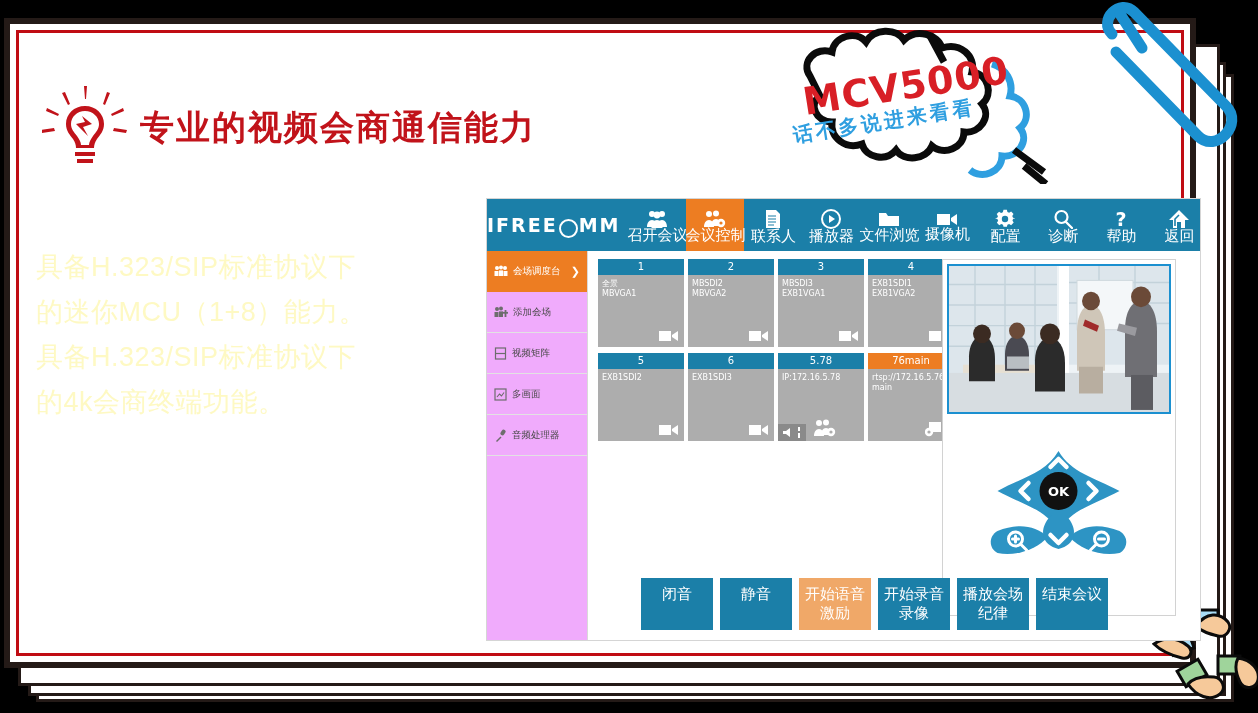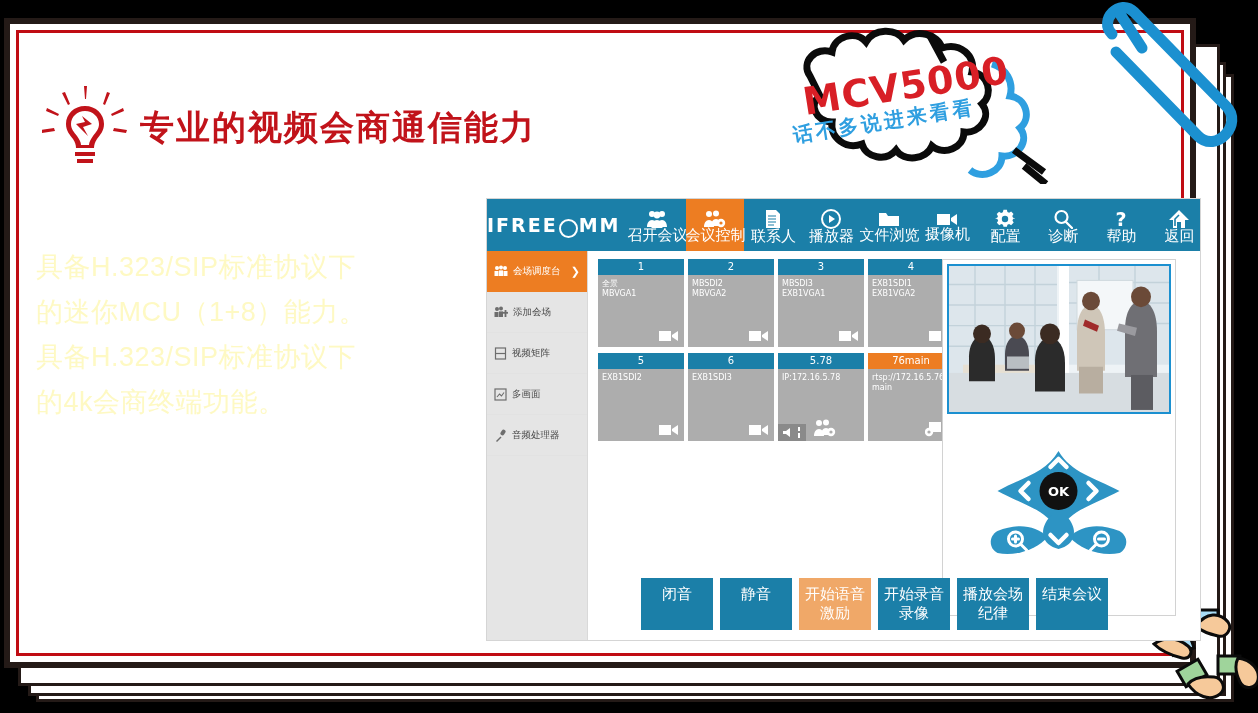--- a/index.html
+++ b/index.html
@@ -35,21 +35,21 @@
   .app-header{height:52px;background:#1b7fa8;display:flex;align-items:stretch;gap:8px;}
   .logo{width:185px;display:flex;align-items:center;justify-content:center;color:#fff;font-size:19px;letter-spacing:2px;font-weight:bold;font-family:"DejaVu Sans",sans-serif;}
   .logo .o{display:inline-block;width:15px;height:15px;border:2.5px solid #fff;border-radius:50%;margin:0 1px;position:relative;top:3px;}
   .nav{display:flex;flex:1;}
   .nav-item{width:58px;display:flex;flex-direction:column;align-items:center;justify-content:center;gap:2px;color:#fff;cursor:pointer;}
   .nav-item.active{background:#ED7D22;}
   .nav-item .lbl{font-size:15px;line-height:10px;white-space:nowrap;}
   .nav-item svg{display:block;}
 
   .app-body{display:flex;height:389px;}
-  .sidebar{width:100px;background:#e5e5e5;border-right:1px solid #d9d9d9;}
+  .sidebar{width:100px;background:#f0abfc;border-right:1px solid #d9d9d9;}
   .side-item{height:41px;display:flex;align-items:center;gap:5px;padding:0 7px;font-size:9.5px;color:#4a4a4a;border-bottom:1px solid #e2e2e2;cursor:pointer;box-sizing:border-box;}
   .side-item.active{background:#ED7D22;color:#fff;border-bottom:none;}
   .side-item .chev{margin-left:auto;font-size:11px;font-weight:bold;}
   .side-item svg{flex:none;}
 
   .content{flex:1;position:relative;background:#fff;}
   .grid{position:absolute;left:10px;top:8px;width:360px;}
   .row{display:flex;gap:4px;margin-bottom:6px;}
   .cell{width:86px;height:88px;background:#adadad;position:relative;box-sizing:border-box;}
   .cell .ch{height:16px;background:#1b7fa8;color:#fff;font-size:10px;text-align:center;line-height:16px;font-family:"DejaVu Sans",sans-serif;}

